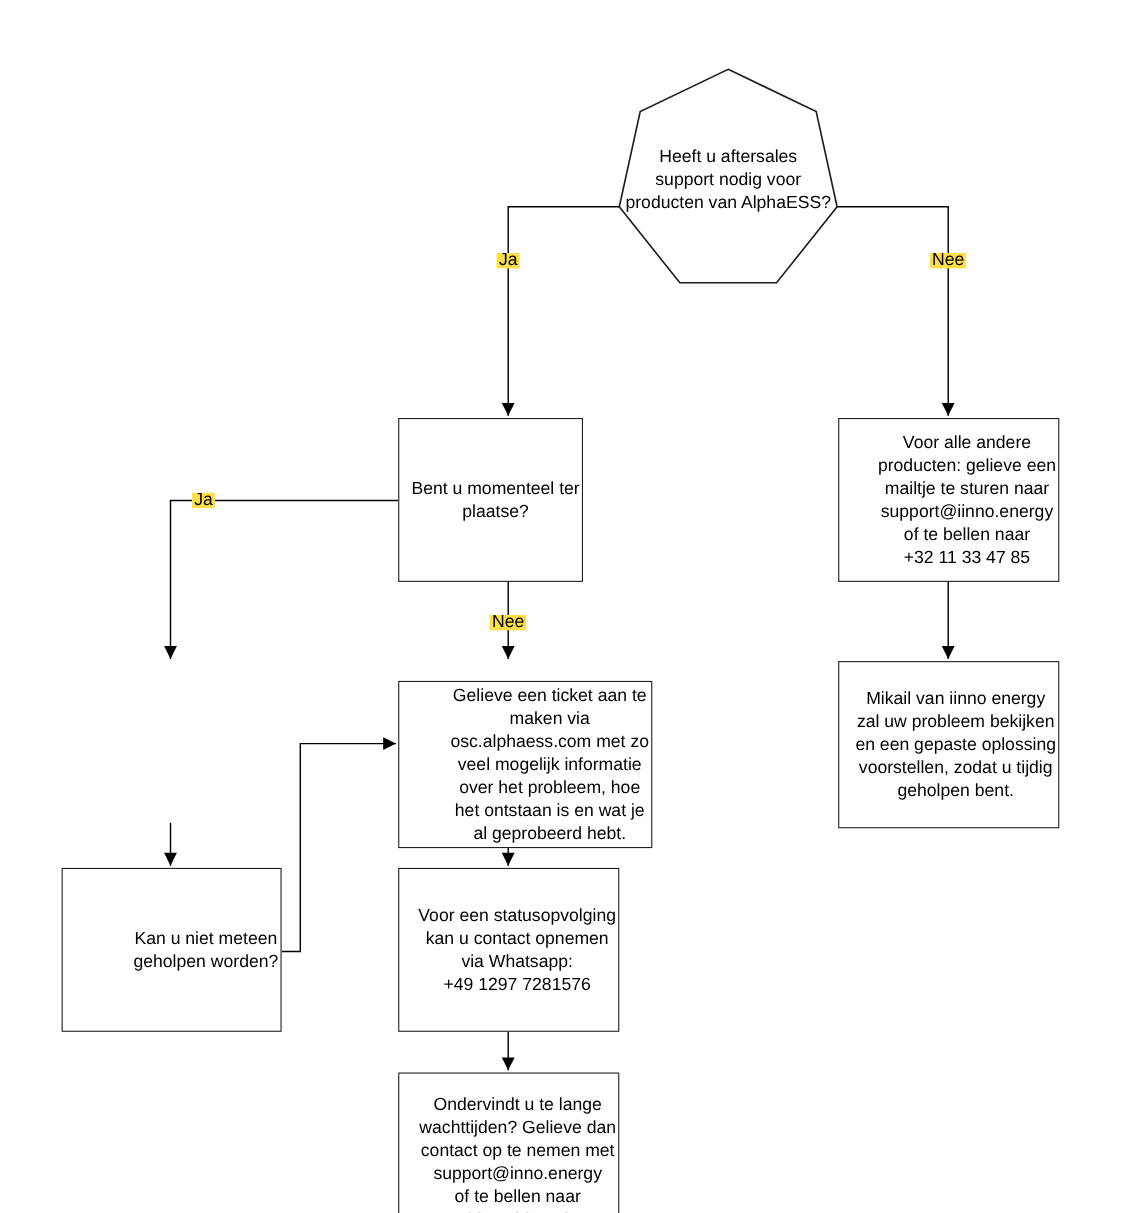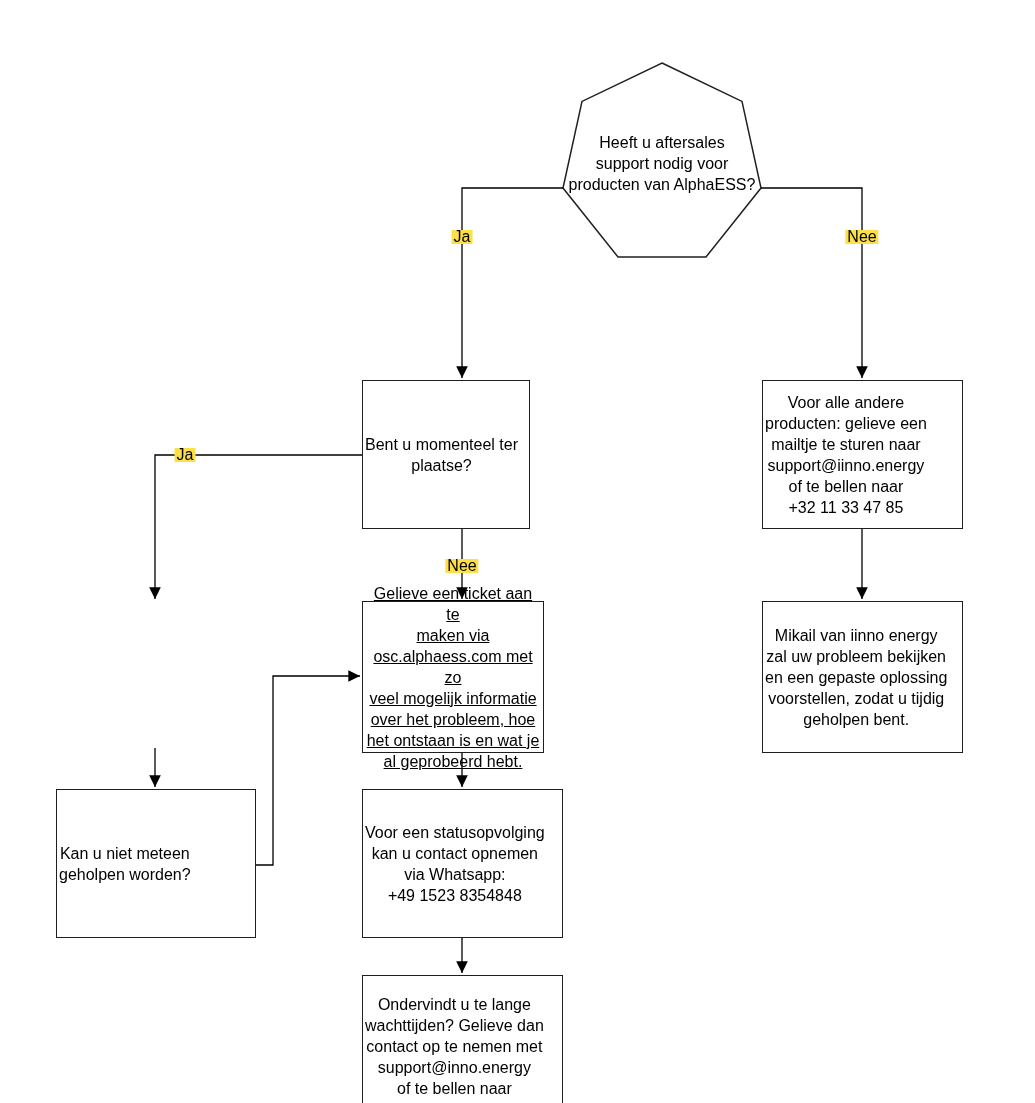--- a/index.html
+++ b/index.html
@@ -17,21 +17,21 @@
     position: absolute;
     left: 0; top: 0;
     width: 1035px; height: 1103px;
   }
   .box {
     position: absolute;
     border: 1.5px solid #1f1f1f;
     background: #ffffff;
     display: flex;
     align-items: center;
-    justify-content: flex-start;
+    justify-content: flex-end;
     text-align: center;
     font-size: 16px;
     line-height: 21px;
     color: #000000;
     white-space: pre-line;
     padding: 2px;
   }
   .hepta-label {
     position: absolute;
     left: 557px;
@@ -91,21 +91,21 @@
   <div class="box" style="left:762px; top:332px; width:201px; height:149px;">
     <span>Voor alle andere
 producten: gelieve een
 mailtje te sturen naar
 support@iinno.energy
 of te bellen naar
 +32 11 33 47 85</span>
   </div>
 
 
-  <div class="box" style="left:362px; top:553px; width:182px; height:152px;text-decoration:underline;">
+  <div class="box" style="left:362px; top:571px; width:231px; height:152px;">
     <span>Gelieve een ticket aan te
 maken via
 osc.alphaess.com met zo
 veel mogelijk informatie
 over het probleem, hoe
 het ontstaan is en wat je
 al geprobeerd hebt.</span>
   </div>
 
   <div class="box" style="left:56px; top:741px; width:200px; height:149px;">
@@ -118,21 +118,21 @@
 zal uw probleem bekijken
 en een gepaste oplossing
 voorstellen, zodat u tijdig
 geholpen bent.</span>
   </div>
 
   <div class="box" style="left:362px; top:741px; width:201px; height:149px;">
     <span>Voor een statusopvolging
 kan u contact opnemen
 via Whatsapp:
-+49 1523 8354848</span>
++49 1297 7281576</span>
   </div>
 
   <div class="box" style="left:362px; top:927px; width:201px; height:163px;">
     <span>Ondervindt u te lange
 wachttijden? Gelieve dan
 contact op te nemen met
 support@inno.energy
 of te bellen naar
 +32 11 33 47 85</span>
   </div>

